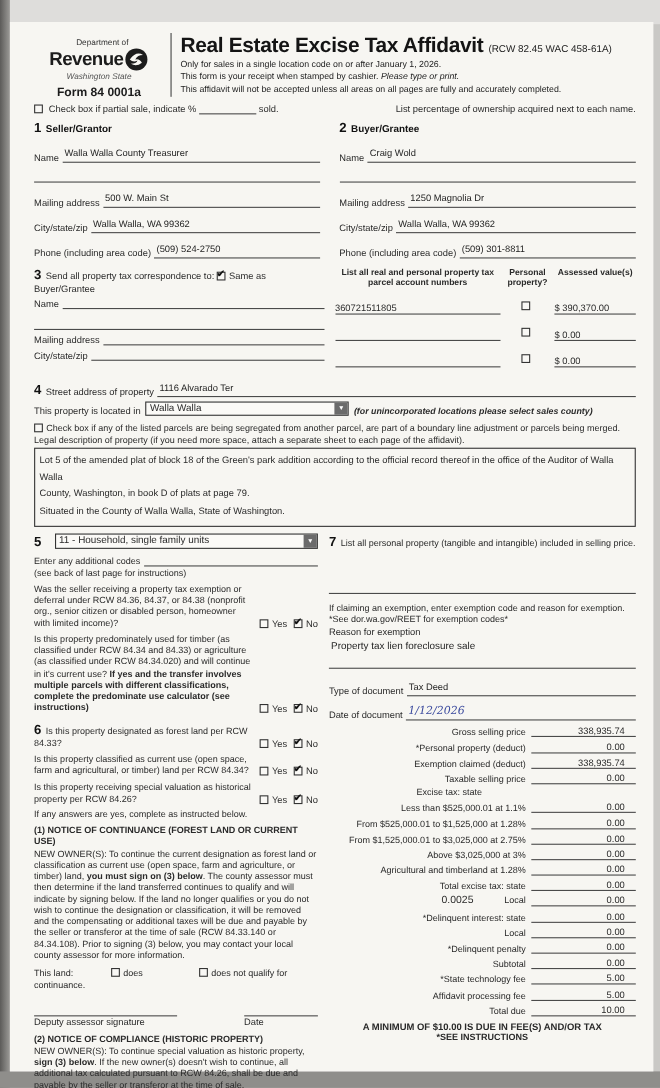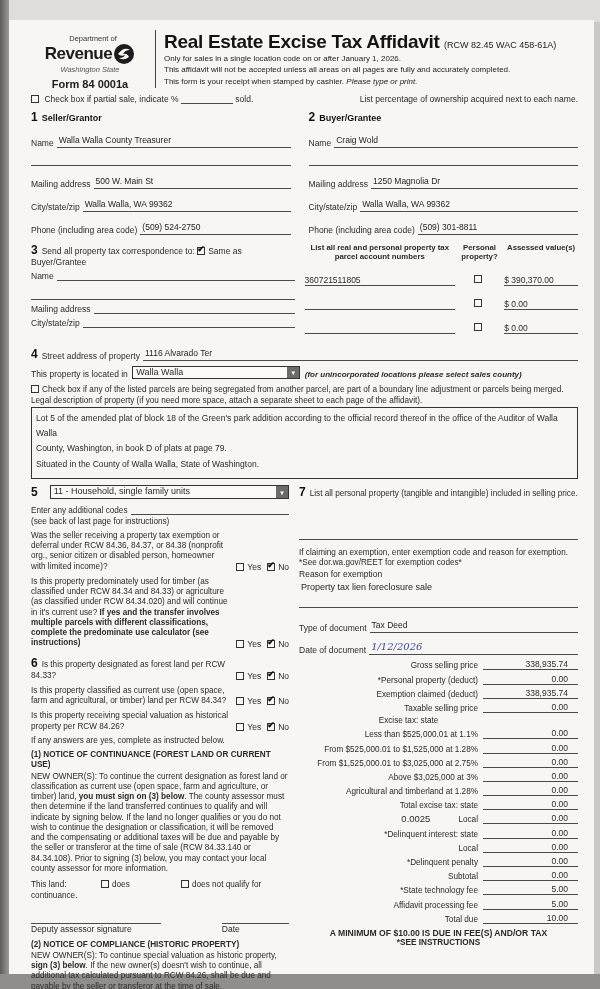--- a/index.html
+++ b/index.html
@@ -54,21 +54,21 @@
   .sec3-right { width:50%; }
   .parcel-head { display:flex; font-size:7.8px; font-weight:bold; text-align:center; line-height:1.2; }
   .ph1 { width:55%; } .ph2 { width:18%; } .ph3 { width:27%; }
   .parcel-row { display:flex; align-items:flex-end; margin-top:6px; }
   .parcel-row .pnum { width:55%; border-bottom:1px solid #4a4a4a; font-size:8.5px; min-height:10px; }
   .parcel-row .pcb { width:18%; text-align:center; }
   .parcel-row .pval { width:27%; border-bottom:1px solid #4a4a4a; font-size:8.5px; min-height:10px; }
 
   
   .sec4 { margin-top:8px; }
-  .dd { display:inline-flex; border:1px solid #333; background:#fbfaf7; width:168px; height:13px; vertical-align:middle; }
+  .dd { display:inline-flex; border:1px solid #333; background:#fbfaf7; width:185px; height:13px; vertical-align:middle; }
   .dd-text { flex:1; font-size:9px; padding:0 3px; }
   .dd-btn { width:12px; background:#6b6b6b; color:#fff; font-size:6px; text-align:center; line-height:13px; }
   .legal-box { border:1px solid #333; margin-top:2px; padding:3px 4px 6px; font-size:8.5px; line-height:1.8; }
 
   
   .cols { display:flex; margin-top:6px; }
   .colL { width:49%; padding-right:10px; }
   .colR { width:51%; }
   .q { display:flex; align-items:flex-end; margin-top:5px; }
   .q p { flex:1; font-size:8.2px; line-height:1.25; }
@@ -109,22 +109,22 @@
       <div class="wa-state">Washington State</div>
       <div class="form-number">Form 84 0001a</div>
     </div>
     <div class="hdr-divider"></div>
     <div class="title-block">
       <div>
         <span class="main-title">Real Estate Excise Tax Affidavit</span>
         <span class="rcw">(RCW 82.45 WAC 458-61A)</span>
       </div>
       <div class="subline">Only for sales in a single location code on or after January 1, 2026.</div>
+      <div class="subline"><span>This form is your receipt when stamped by cashier. </span><span class="it">Please type or print.</span></div>
       <div class="subline">This affidavit will not be accepted unless all areas on all pages are fully and accurately completed.</div>
-      <div class="subline"><span>This form is your receipt when stamped by cashier. </span><span class="it">Please type or print.</span></div>
     </div>
   </div>
 
   <div class="partial-row">
     <div>
       <span class="cb"></span>
       <span>Check box if partial sale, indicate %</span>
       <span class="fl" style="width:52px;"></span>
       <span>sold.</span>
     </div>

